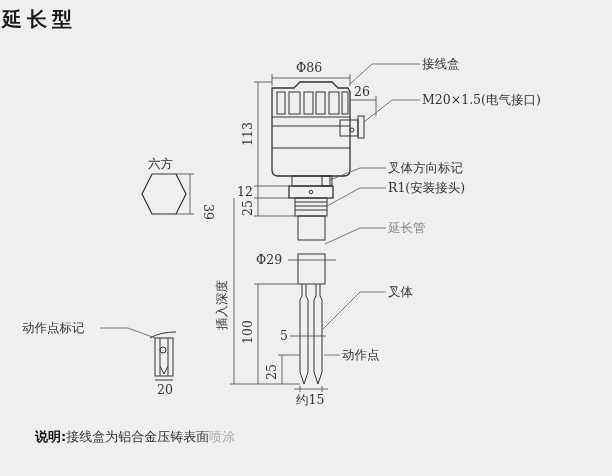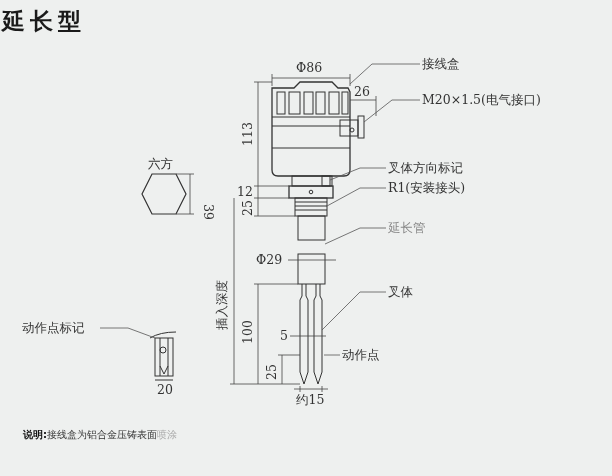--- a/index.html
+++ b/index.html
@@ -1,20 +1,20 @@
 <!DOCTYPE html>
 <html><head>
 <meta charset="utf-8">
 <style>
   html, body { margin:0; padding:0; }
   body { width:612px; height:476px; background:#eef0ef; overflow:hidden; position:relative;
          font-family: "DejaVu Serif", "Liberation Serif", serif; color:#222; }
-  .title { position:absolute; left:2px; top:6px; font-size:23px; font-weight:bold; letter-spacing:5px;
+  .title { position:absolute; left:2px; top:6px; font-size:20px; font-weight:bold; letter-spacing:5px;
            font-family:"DejaVu Sans", sans-serif; color:#1a1a1a; }
-  .note { position:absolute; left:23px; top:428px; font-size:10px; color:#333; }
+  .note { position:absolute; left:35px; top:428px; font-size:13px; color:#333; }
   .note .k { font-weight:bold; font-family:"DejaVu Sans", sans-serif; color:#111; }
   .note .fade { color:#aaa; }
   svg { position:absolute; left:0; top:0; }
   svg text { font-family:"DejaVu Serif", "Liberation Serif", serif; fill:#333; }
   .lbl { font-size:12.5px; }
 </style>
 </head>
 <body>
 
 <div class="title">延长型</div>

